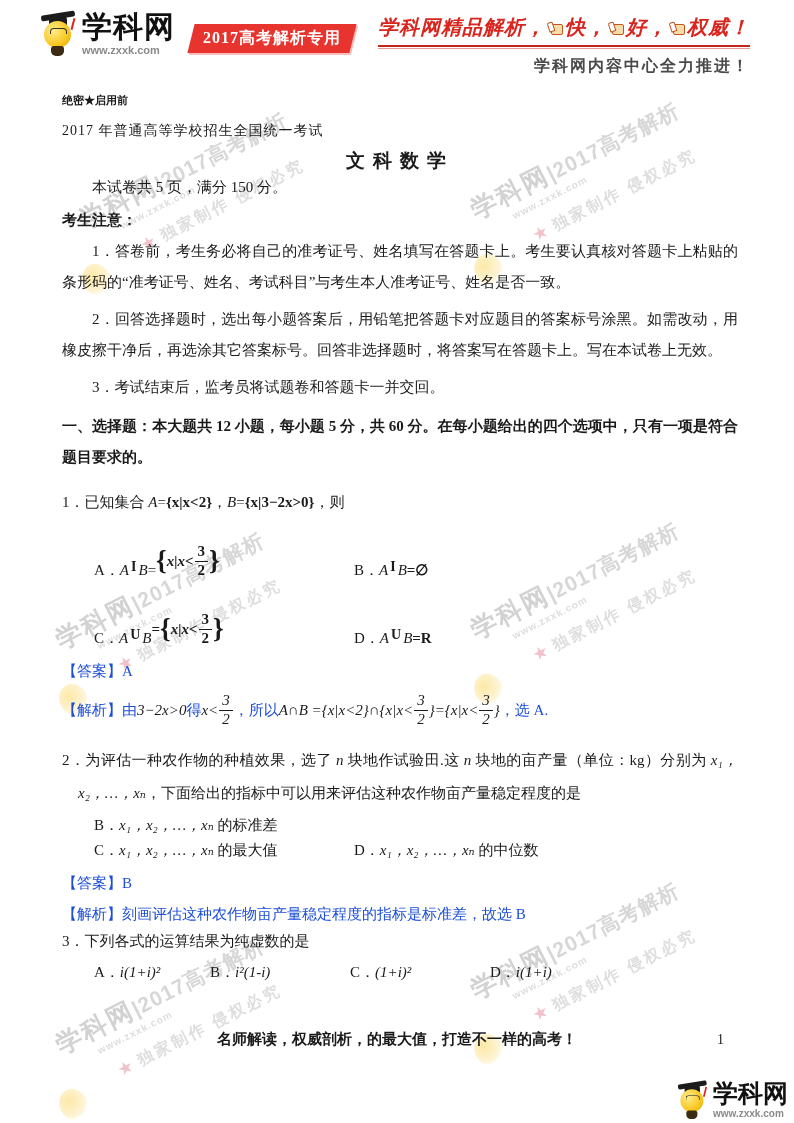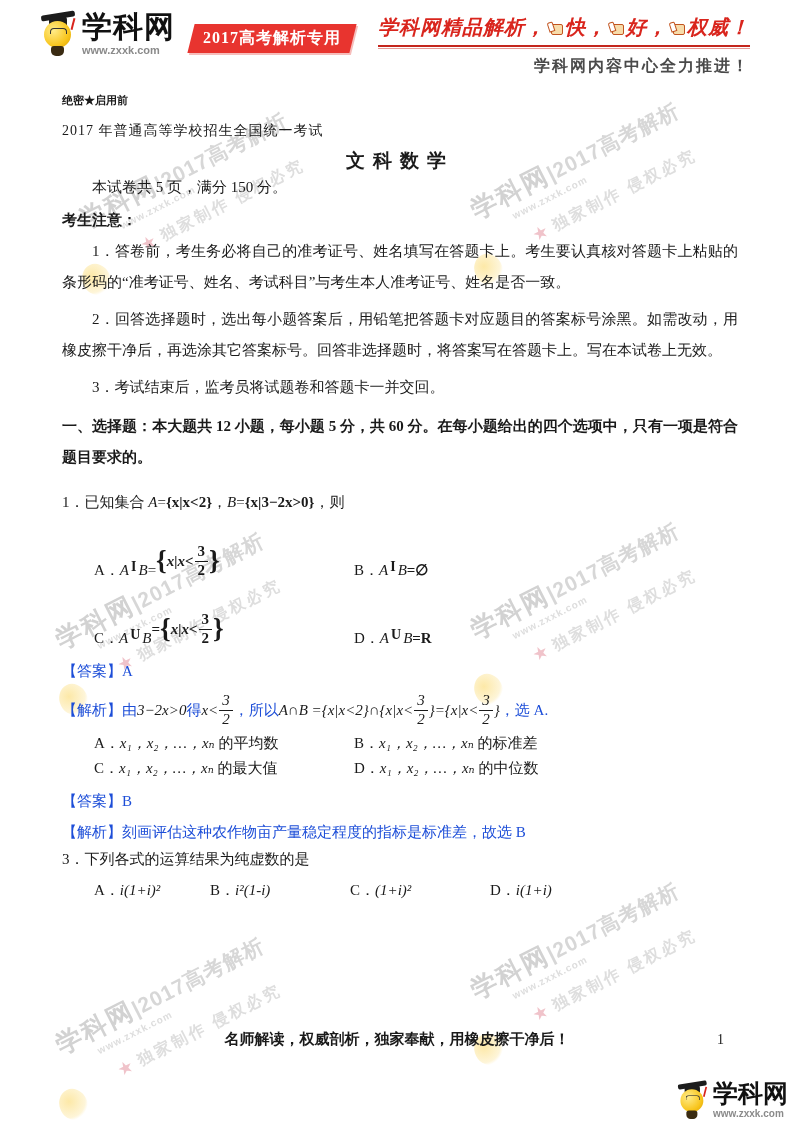--- a/index.html
+++ b/index.html
@@ -171,41 +171,43 @@
       </div>
       <div>
         <span>D．</span><span class="mi">A</span><span class="mop">U</span><span class="mi">B</span><span class="bset">=R</span>
       </div>
     </div>
     <p class="ans"><span class="red">【答案】</span><span class="red">A</span></p>
     <p class="ana">
       <span class="red">【解析】</span><span class="red">由</span><span class="mseg">3−2x&gt;0</span><span class="red">得</span><span class="mseg">x&lt;</span><span class="frac mseg"><span class="num">3</span><span class="den">2</span></span><span class="red">，所以</span><span class="mseg">A∩B ={x|x&lt;2}∩{x|x&lt;</span><span class="frac mseg"><span class="num">3</span><span class="den">2</span></span><span class="mseg">}={x|x&lt;</span><span class="frac mseg"><span class="num">3</span><span class="den">2</span></span><span class="mseg">}</span><span class="red">，选 A.</span>
     </p>
 
+    <p class="q2p">
+      <span>2．为评估一种农作物的种植效果，选了 </span><span class="mi">n</span><span> 块地作试验田.这 </span><span class="mi">n</span><span> 块地的亩产量（单位：kg）分别为 </span><span class="mseg">x₁，</span><span class="mseg">x₂，…，xₙ</span><span>，下面给出的指标中可以用来评估这种农作物亩产量稳定程度的是</span>
+    </p>
     <div class="optrow">
-      <div class="o1"><span>A．</span><span class="mseg">x₁，x₂，…，xₙ</span><span> 的平均数</span></div>
       <div><span>B．</span><span class="mseg">x₁，x₂，…，xₙ</span><span> 的标准差</span></div>
     </div>
     <div class="optrow">
       <div class="o1"><span>C．</span><span class="mseg">x₁，x₂，…，xₙ</span><span> 的最大值</span></div>
       <div><span>D．</span><span class="mseg">x₁，x₂，…，xₙ</span><span> 的中位数</span></div>
     </div>
     <p class="ans"><span class="red">【答案】</span><span class="red">B</span></p>
     <p class="ana"><span class="red">【解析】</span><span class="red">刻画评估这种农作物亩产量稳定程度的指标是标准差，故选 B</span></p>
 
     <p class="stem" style="margin-top:8px;">3．下列各式的运算结果为纯虚数的是</p>
     <div class="q3row">
       <div class="w1"><span>A．</span><span class="mseg">i(1+i)²</span></div>
       <div class="w2"><span>B．</span><span class="mseg">i²(1-i)</span></div>
       <div class="w3"><span>C．</span><span class="mseg">(1+i)²</span></div>
       <div><span>D．</span><span class="mseg">i(1+i)</span></div>
     </div>
   </div>
 
-  <div class="footer">名师解读，权威剖析，独家奉献，用橡皮擦干净后！</div>
+  <div class="footer">名师解读，权威剖析，的最大值，打造不一样的高考！</div>
   <div class="pageno">1</div>
   <div class="corner">
     <div class="mascot small">
       <span class="capboard"></span>
         <span class="capdome"></span>
         <span class="tassel"></span>
       <span class="face"></span>
         <span class="eyes"></span>
         <span class="body"></span>
     </div>

